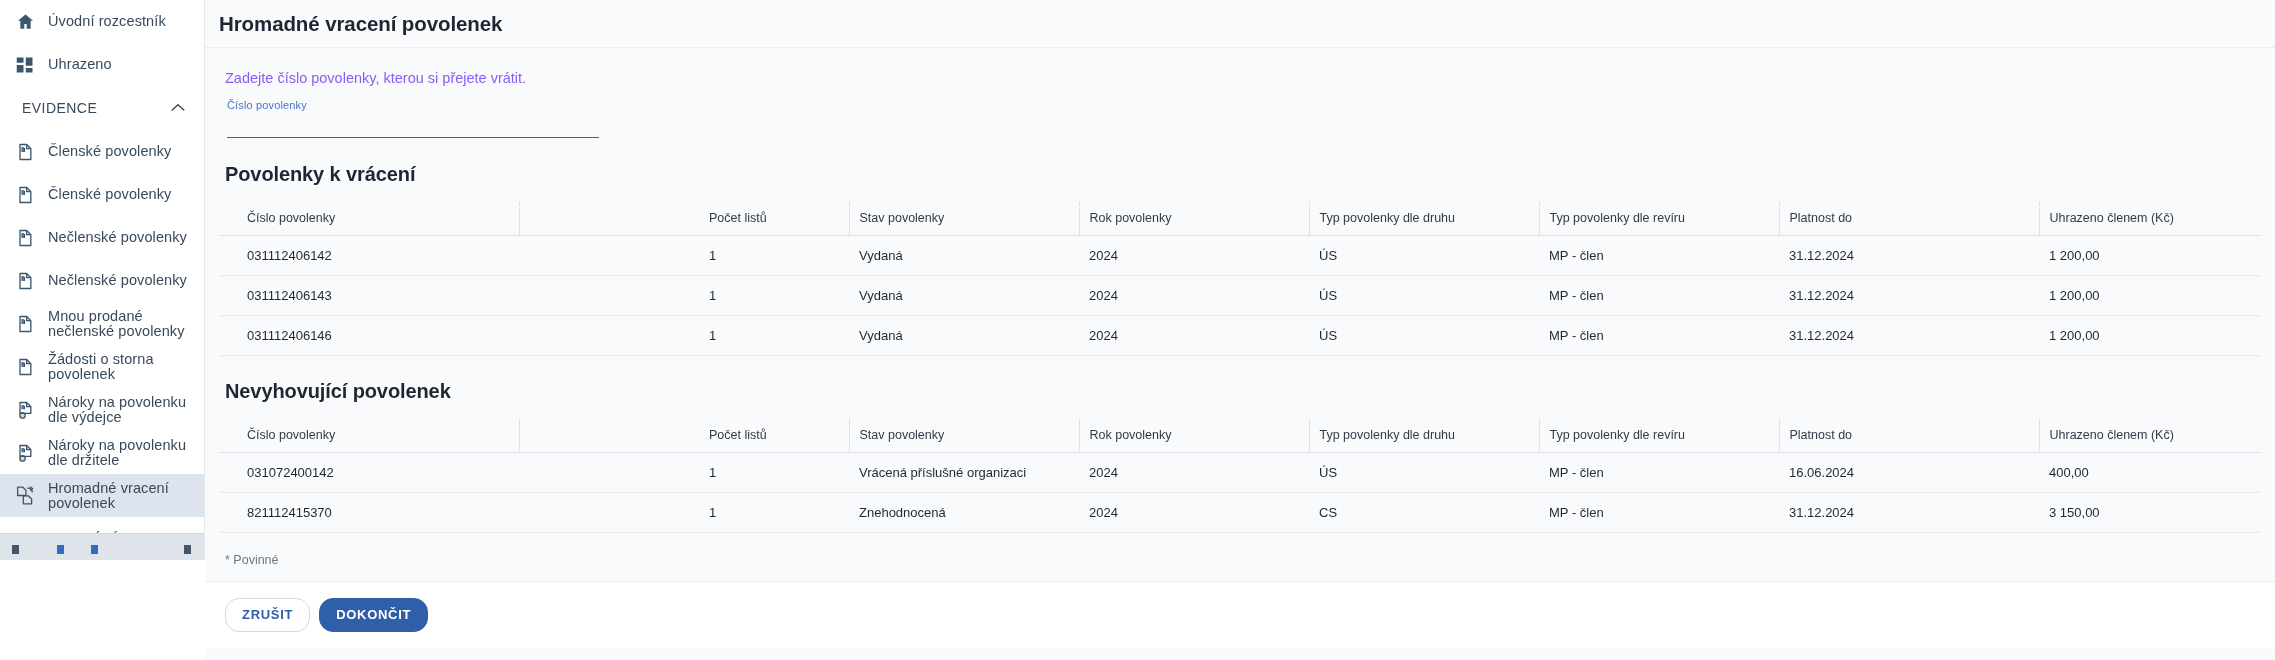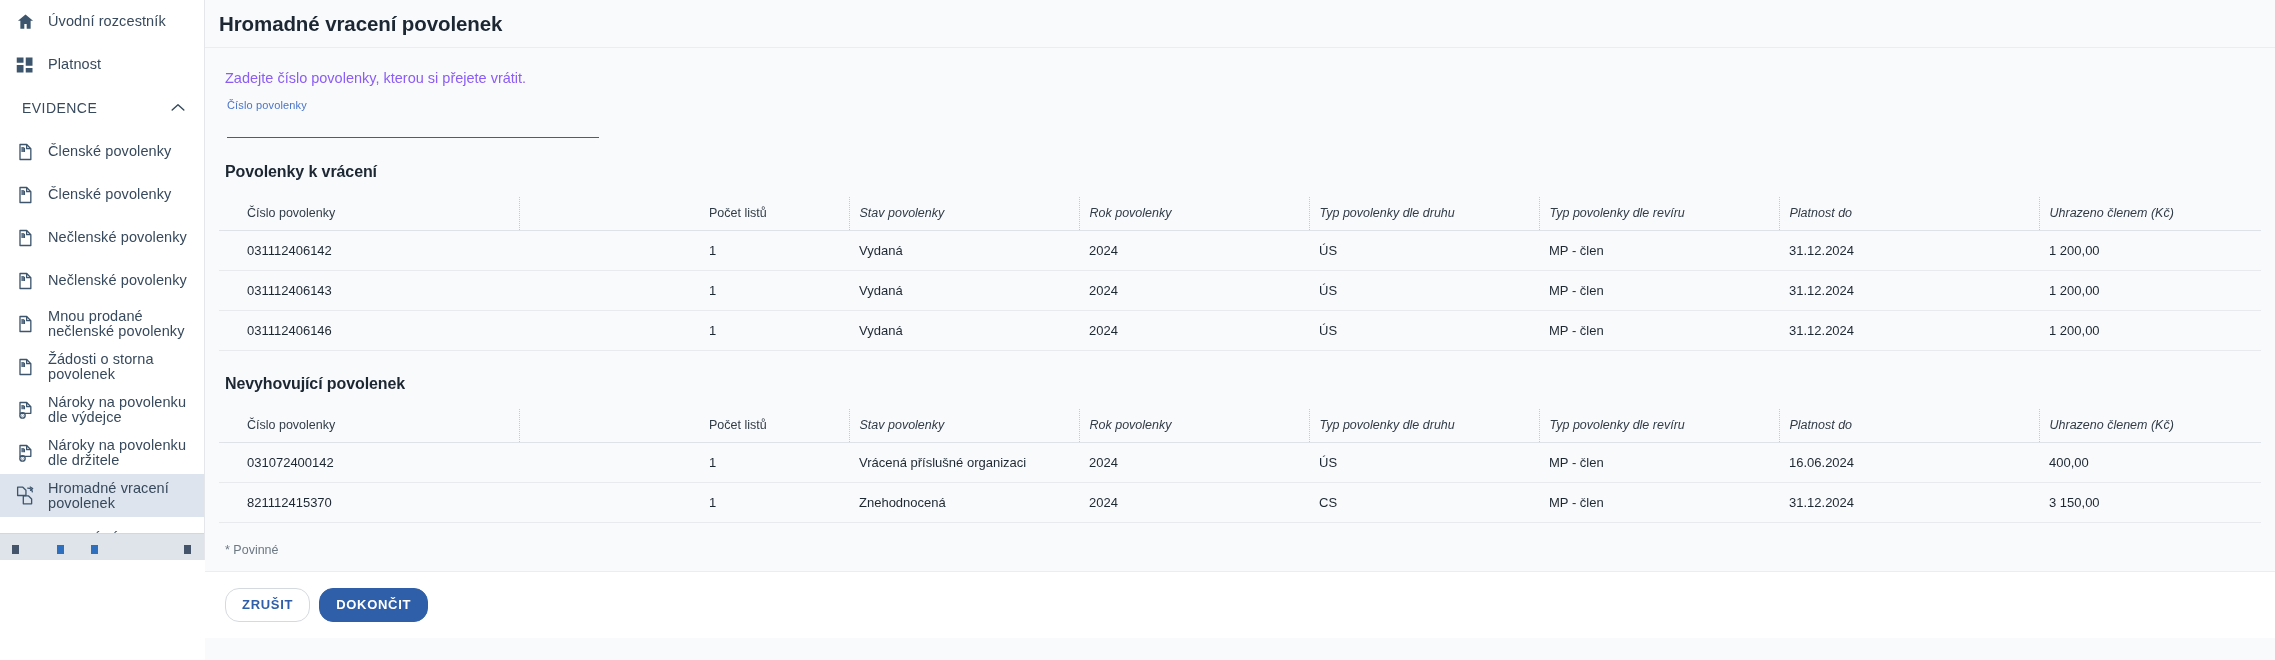--- a/index.html
+++ b/index.html
@@ -131,21 +131,21 @@
     background: transparent;
     width: 100%;
     font-size: 14px;
     color: #1c2733;
     outline: none;
     padding: 0 0 2px 2px;
     font-family: "Liberation Sans", sans-serif;
   }
 
   .section-title {
-    font-size: 16px;
+    font-size: 20px;
     font-weight: bold;
     color: #1c2733;
     padding: 24px 0 0 6px;
     letter-spacing: -.1px;
   }
 
   
   table.grid {
     width: 100%;
     border-collapse: collapse;
@@ -157,21 +157,21 @@
     font-weight: normal;
     color: #313c48;
     text-align: left;
     padding: 9px 10px 10px 10px;
     border-bottom: 1px solid #dfe2e6;
     vertical-align: bottom;
     white-space: nowrap;
     overflow: hidden;
   }
   table.grid th.num, table.grid td.num { text-align: left; }
-  table.grid th.sep { border-left: 1px dotted #c6cbd2; font-style: italic; }
+  table.grid th.sep { border-left: 1px dotted #c6cbd2; }
   table.grid td {
     font-size: 13px;
     color: #1e2833;
     padding: 12px 10px 12px 10px;
     border-bottom: 1px solid #e8eaed;
     white-space: nowrap;
     overflow: hidden;
     text-overflow: ellipsis;
   }
   table.grid tr:last-child td { border-bottom: 1px solid #e8eaed; }
@@ -239,21 +239,21 @@
         </div>
         <div class="nav-item">
           <span class="nav-ico">
             <svg width="18" height="18" viewBox="0 0 24 24" fill="currentColor">
               <rect x="1" y="2" width="9" height="7"></rect>
               <rect x="13" y="2" width="9" height="11"></rect>
               <rect x="1" y="12" width="9" height="10"></rect>
               <rect x="13" y="16" width="9" height="6"></rect>
             </svg>
           </span>
-          <span class="nav-label">Platnost</span>
+          <span class="nav-label">Uhrazeno</span>
         </div>
       </div>
     <div id="sidebar-sections">
         <div class="nav-section">
           <span class="nav-section-label">EVIDENCE</span>
           <span class="chev">
             <svg width="20" height="20" viewBox="0 0 24 24" fill="none" stroke="currentColor" stroke-width="1.7" stroke-linecap="round" stroke-linejoin="round">
               <path d="M5 14.5 12 8l7 6.5"></path>
             </svg>
           </span>

